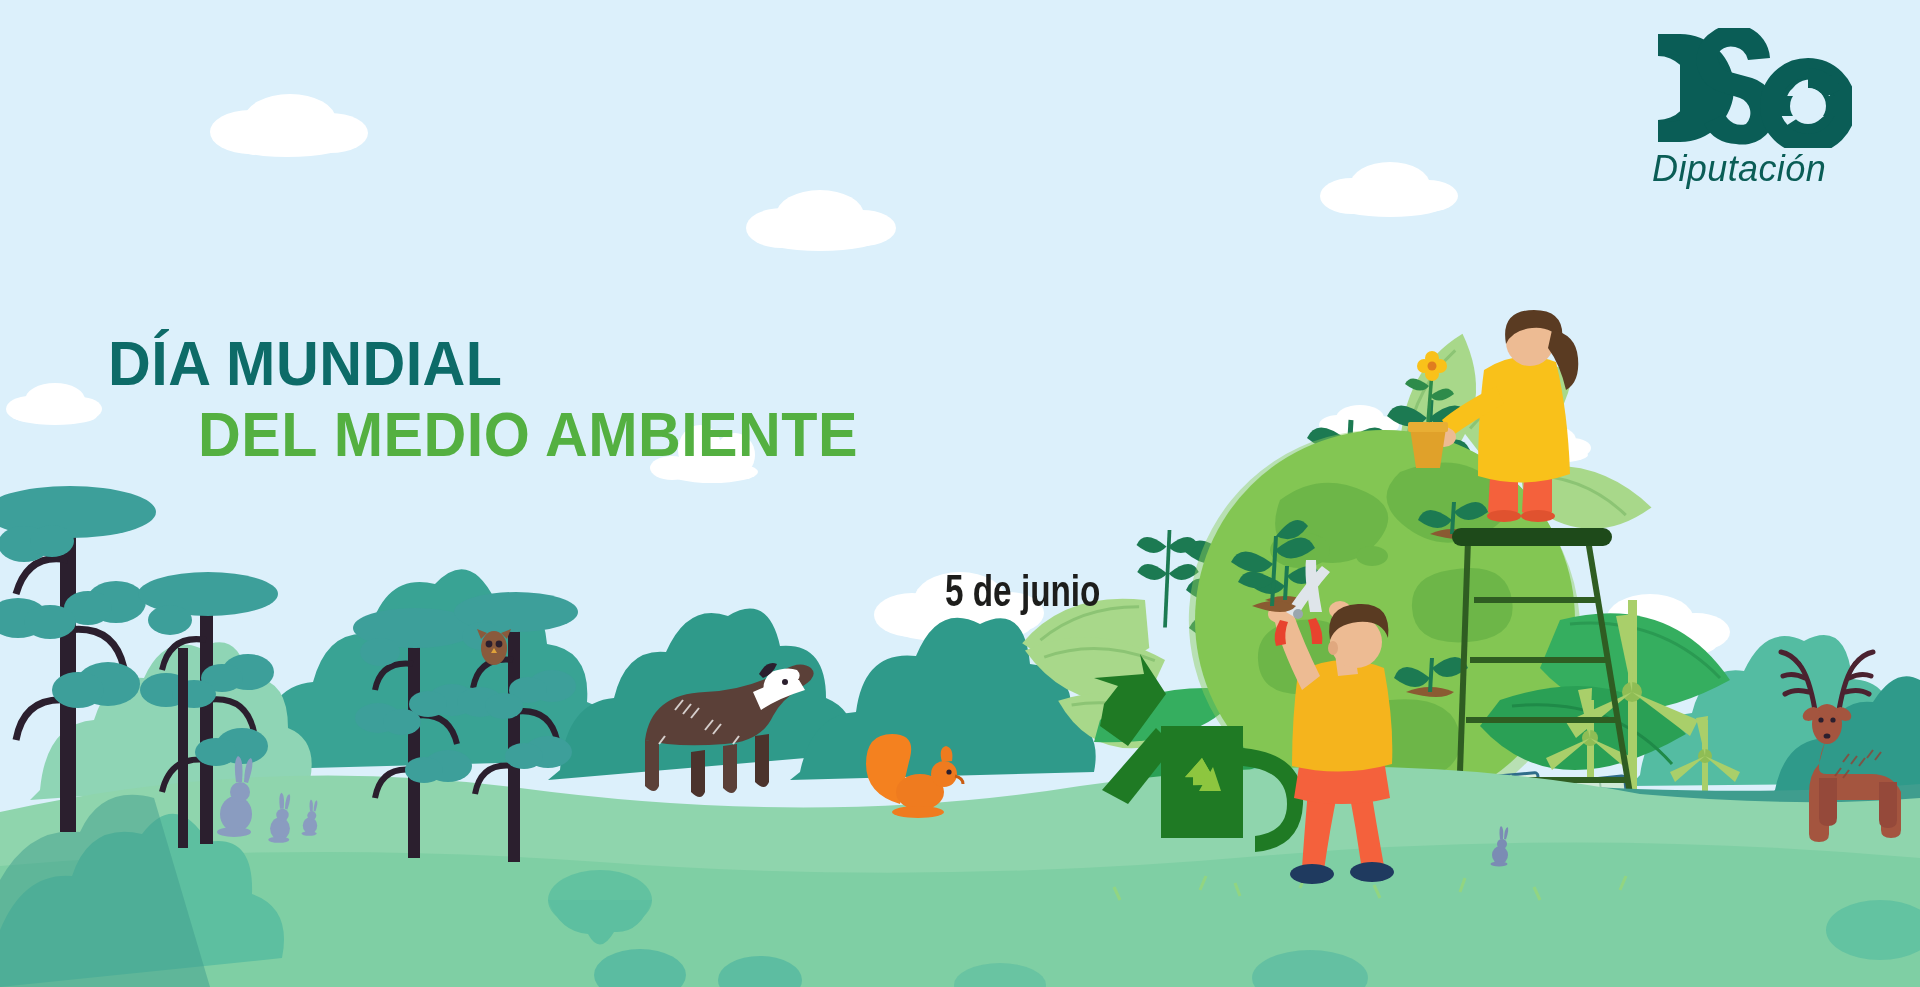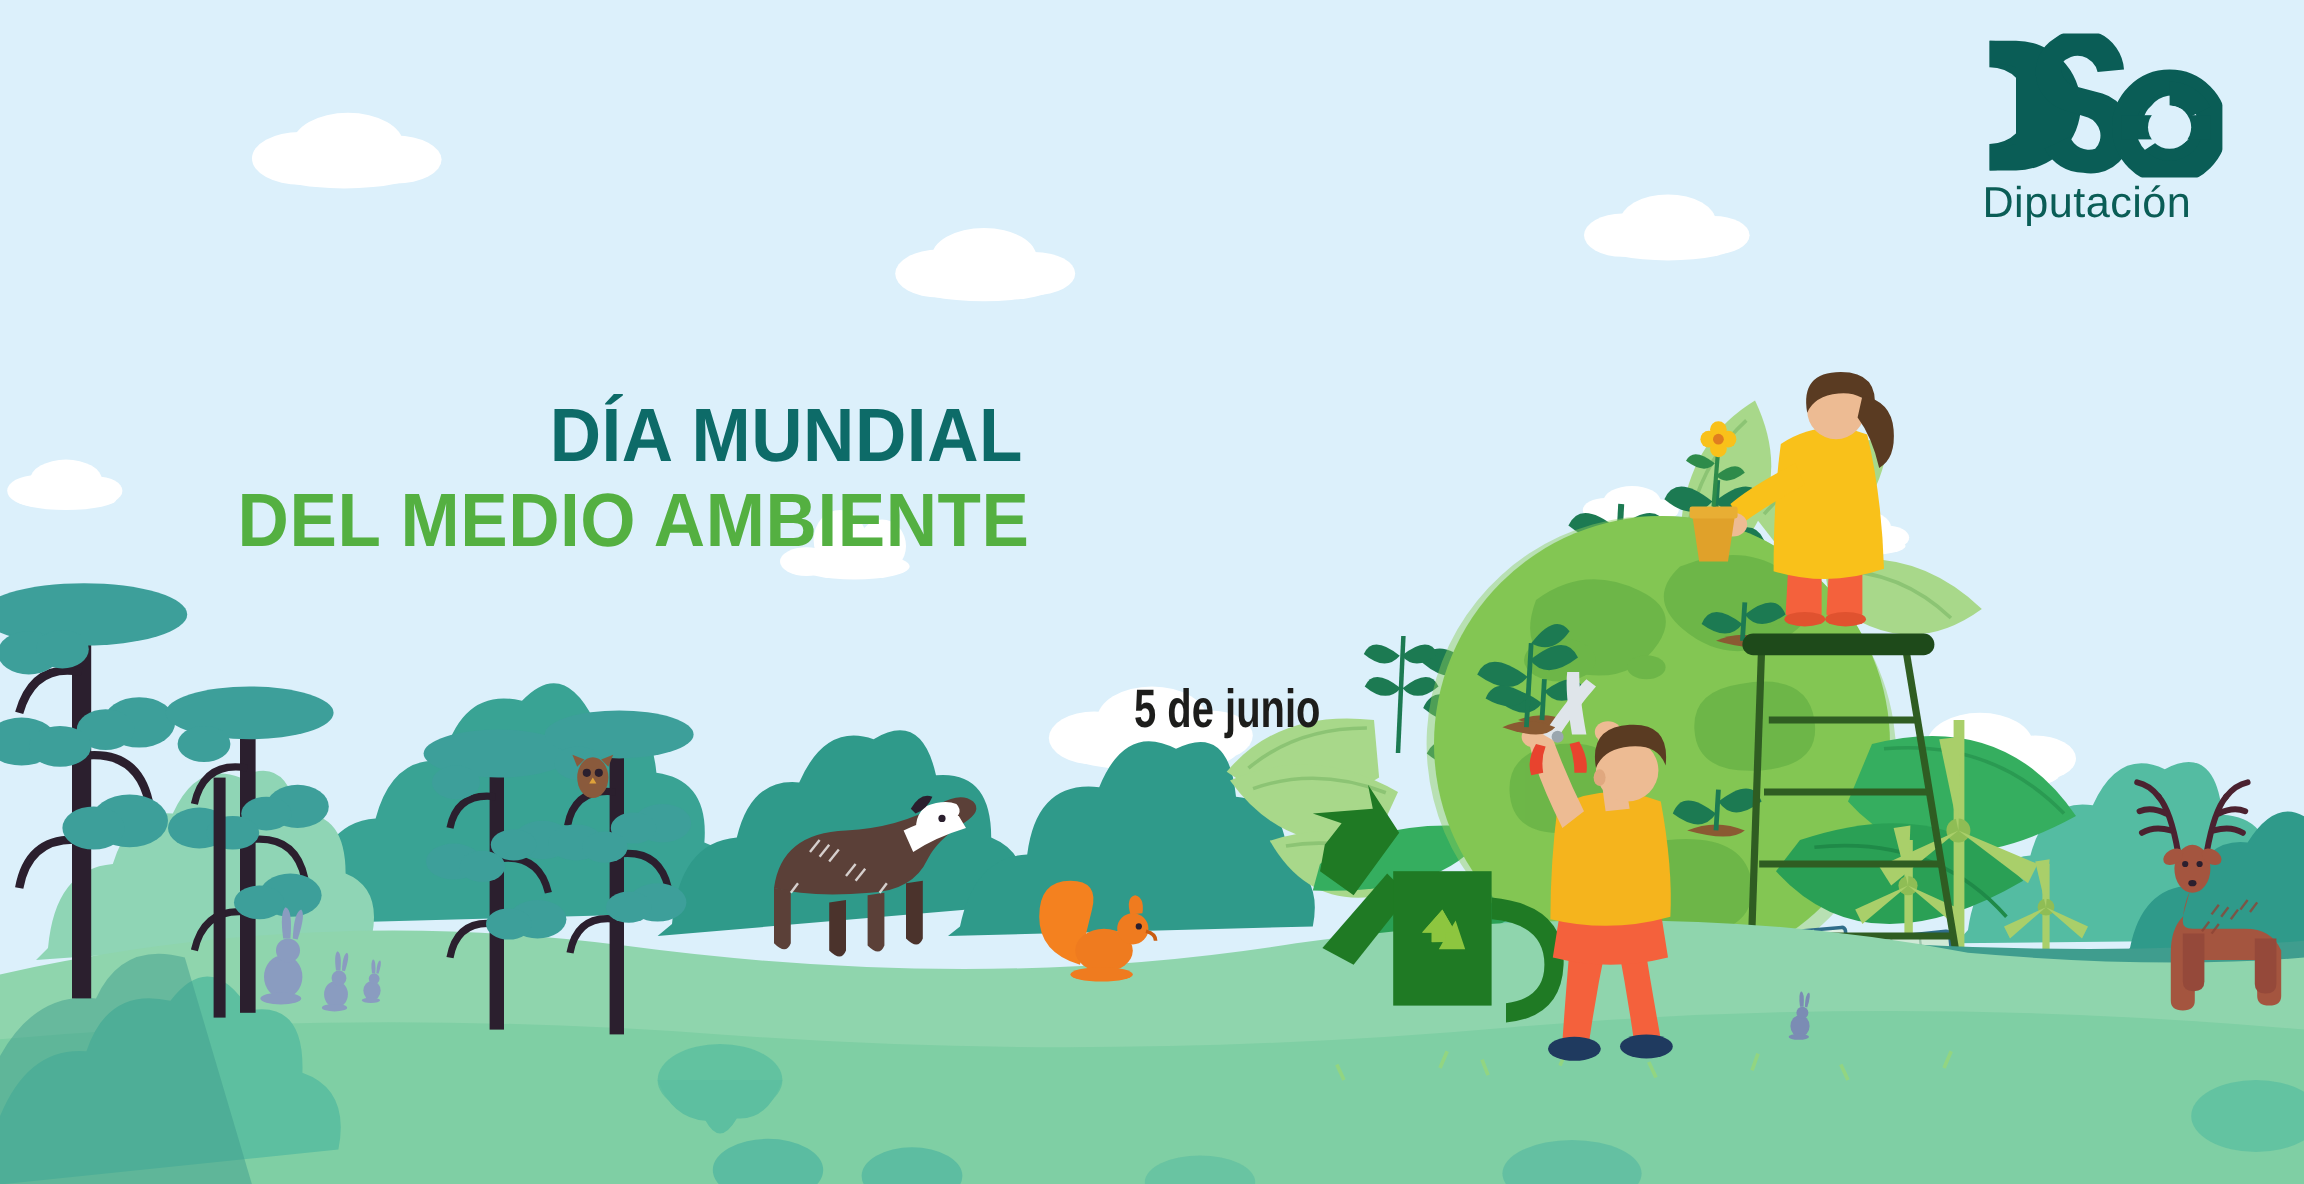--- a/index.html
+++ b/index.html
@@ -5,21 +5,21 @@
   html,body{margin:0;padding:0;}
   body{
     width:1920px;height:987px;overflow:hidden;
     font-family:"Liberation Sans", sans-serif;
     background:#dcf0fb;
   }
   #stage{position:relative;width:1920px;height:987px;overflow:hidden;background:#dcf0fb;}
   #stage svg.layer{position:absolute;left:0;top:0;width:1920px;height:987px;}
 
   
-  .title-block{position:absolute;left:108px;top:332px;z-index:40;text-align:right;}
+  .title-block{position:absolute;left:108px;top:332px;z-index:40;}
   .t-line1{
     font-family:"Liberation Sans", sans-serif;
     font-weight:bold;font-size:63px;letter-spacing:0.5px;
     color:#0d6b68;line-height:1.0;white-space:nowrap;
     transform:scaleX(0.94);transform-origin:left center;
   }
   .t-line2{
     font-family:"Liberation Sans", sans-serif;
     font-weight:bold;font-size:63px;letter-spacing:0.5px;
     color:#54b041;line-height:1.0;white-space:nowrap;margin-top:8px;margin-left:90px;
@@ -31,21 +31,21 @@
     font-weight:bold;font-size:45px;color:#1d1d1b;
     transform:scaleX(0.74);transform-origin:left top;white-space:nowrap;
   }
 
   
   .logo{position:absolute;right:50px;top:28px;z-index:45;width:218px;text-align:left;}
   .logo-mark{width:200px;height:120px;display:block;}
   .logo-dip{
     font-family:"Liberation Sans", sans-serif;
     font-size:36px;color:#0a5d56;letter-spacing:0.4px;line-height:1.05;
-    margin-top:2px;font-weight:normal;
+    margin-top:2px;font-weight:normal;font-style:italic;
   }
   .logo-sev{
     font-family:"Liberation Sans", sans-serif;
     font-size:46px;color:#0a5d56;font-weight:bold;letter-spacing:-0.3px;line-height:1.05;
   }
 </style>
 </head>
 <body>
 
 <div id="stage">

